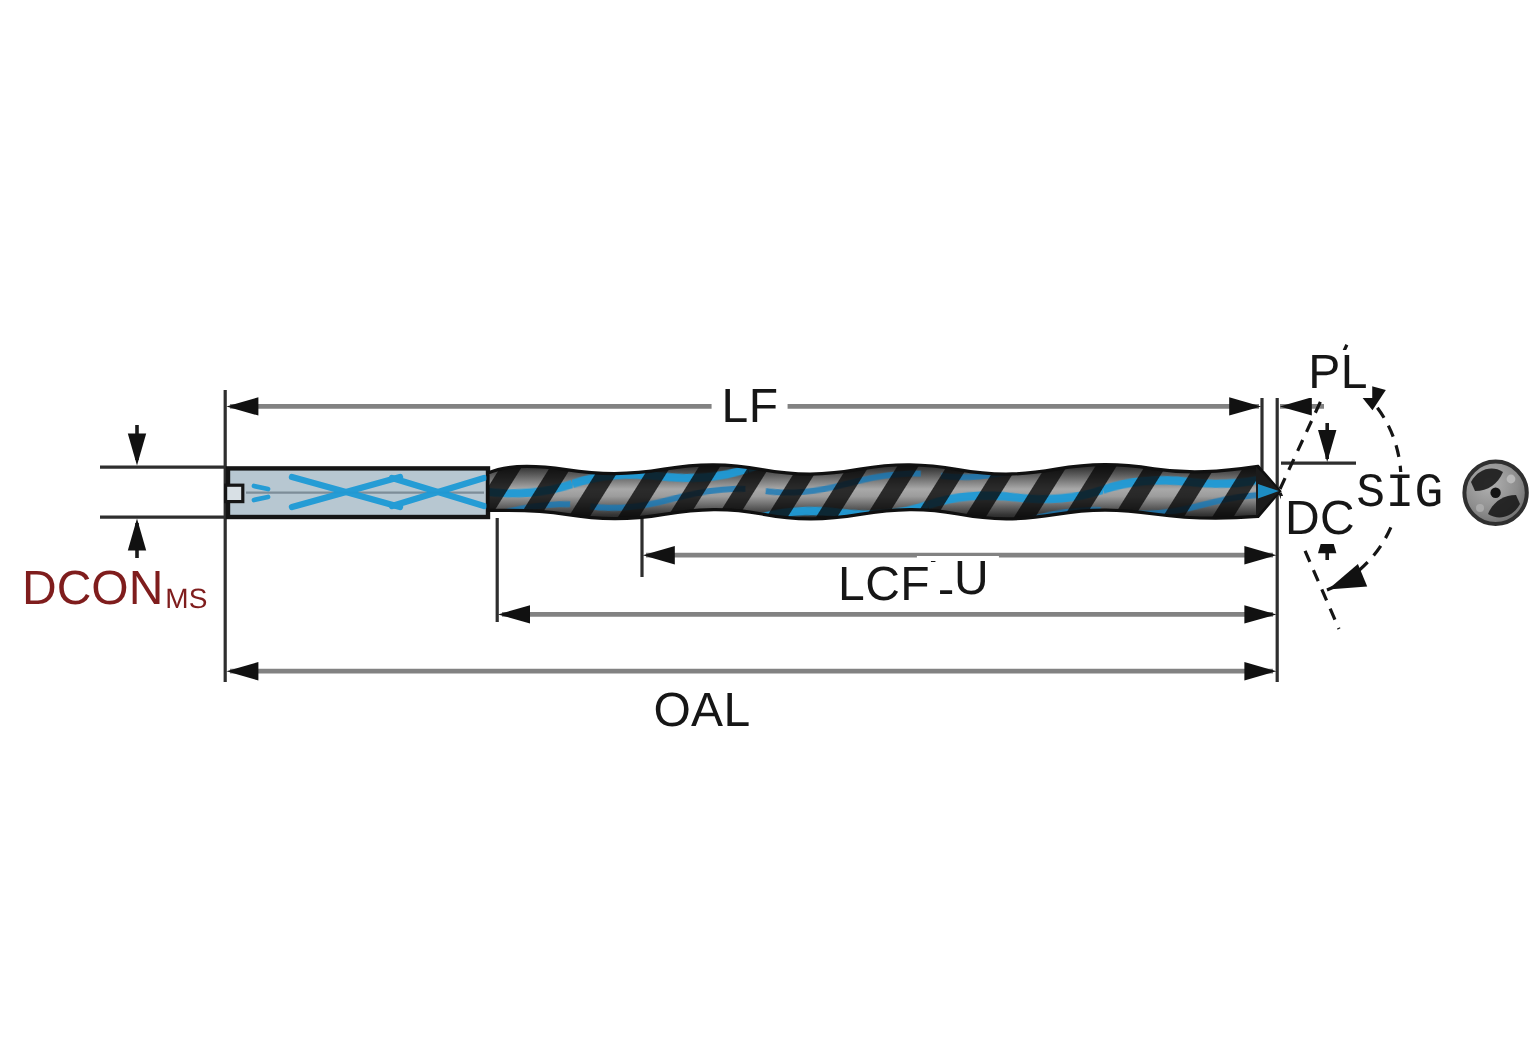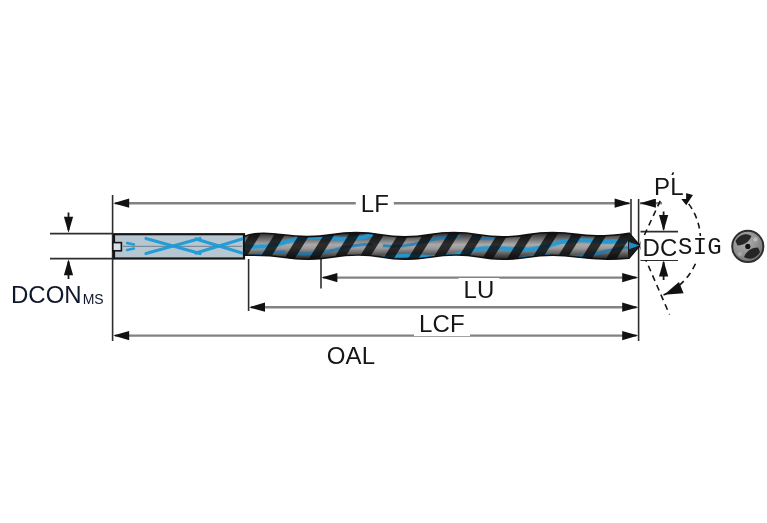--- a/index.html
+++ b/index.html
@@ -9,21 +9,21 @@
   }
   .stage svg { position:absolute; left:0; top:0; }
   .lbl {
     position:absolute; transform:translate(-50%,-50%);
     font-size:24px; line-height:1; color:#161616; background:#fff;
     padding:0 5px; white-space:nowrap; letter-spacing:0.2px;
   }
   .lbl.tight { padding:0 2px; }
   .dcon-wrap {
     position:absolute; left:11px; top:283px; display:flex; align-items:flex-start;
-    color:#0f172a; line-height:1;
+    color:#7f1d1d; line-height:1;
   }
   .dcon-main { font-size:24px; }
   .dcon-sub  { font-size:14px; margin-top:9px; margin-left:1px; }
 </style>
 </head>
 <body>
 
 <div class="stage">
 
   <svg width="767" height="523" viewBox="0 0 767 523">
@@ -139,24 +139,24 @@
       <path d="M735.5,241 C739,234.5 746,232.5 751.5,236 C749,242 744,245.5 737.5,245.5 Z" fill="#1c1c1c" opacity="0.92"></path>
       <path d="M760,252 C756.5,258.5 749.5,260.5 744,257 C746.5,251 751.5,247.5 758,247.5 Z" fill="#1c1c1c" opacity="0.92"></path>
       <circle cx="747.8" cy="246.4" r="2.6" fill="#141414"></circle>
       <circle cx="755.5" cy="239.5" r="2.2" fill="#c2c2c2" opacity="0.8"></circle>
       <circle cx="740" cy="254" r="2" fill="#b5b5b5" opacity="0.7"></circle>
     </g>
   </svg>
 
   <div class="lbl" style="left:375px; top:204px;">LF</div>
   <div class="lbl tight" style="left:638px; top:187px;margin-left:31px;">PL</div>
-  <div class="lbl tight" style="left:660px; top:248px;">DC</div>
+  <div class="lbl tight" style="left:660px; top:260px;">DC</div>
   <div class="lbl tight" style="left:700px; top:248px;font-family:Liberation Mono, monospace;">SIG</div>
   <div class="lbl" style="left:479px; top:290px;">LU</div>
-  <div class="lbl" style="left:442px; top:324px;">LCF</div>
+  <div class="lbl" style="left:442px; top:293px;">LCF</div>
   <div class="lbl" style="left:351px; top:356px;">OAL</div>
 
   <div class="dcon-wrap">
     <span class="dcon-main">DCON</span>
     <span class="dcon-sub">MS</span>
   </div>
 
 </div>
 
 </body></html>

